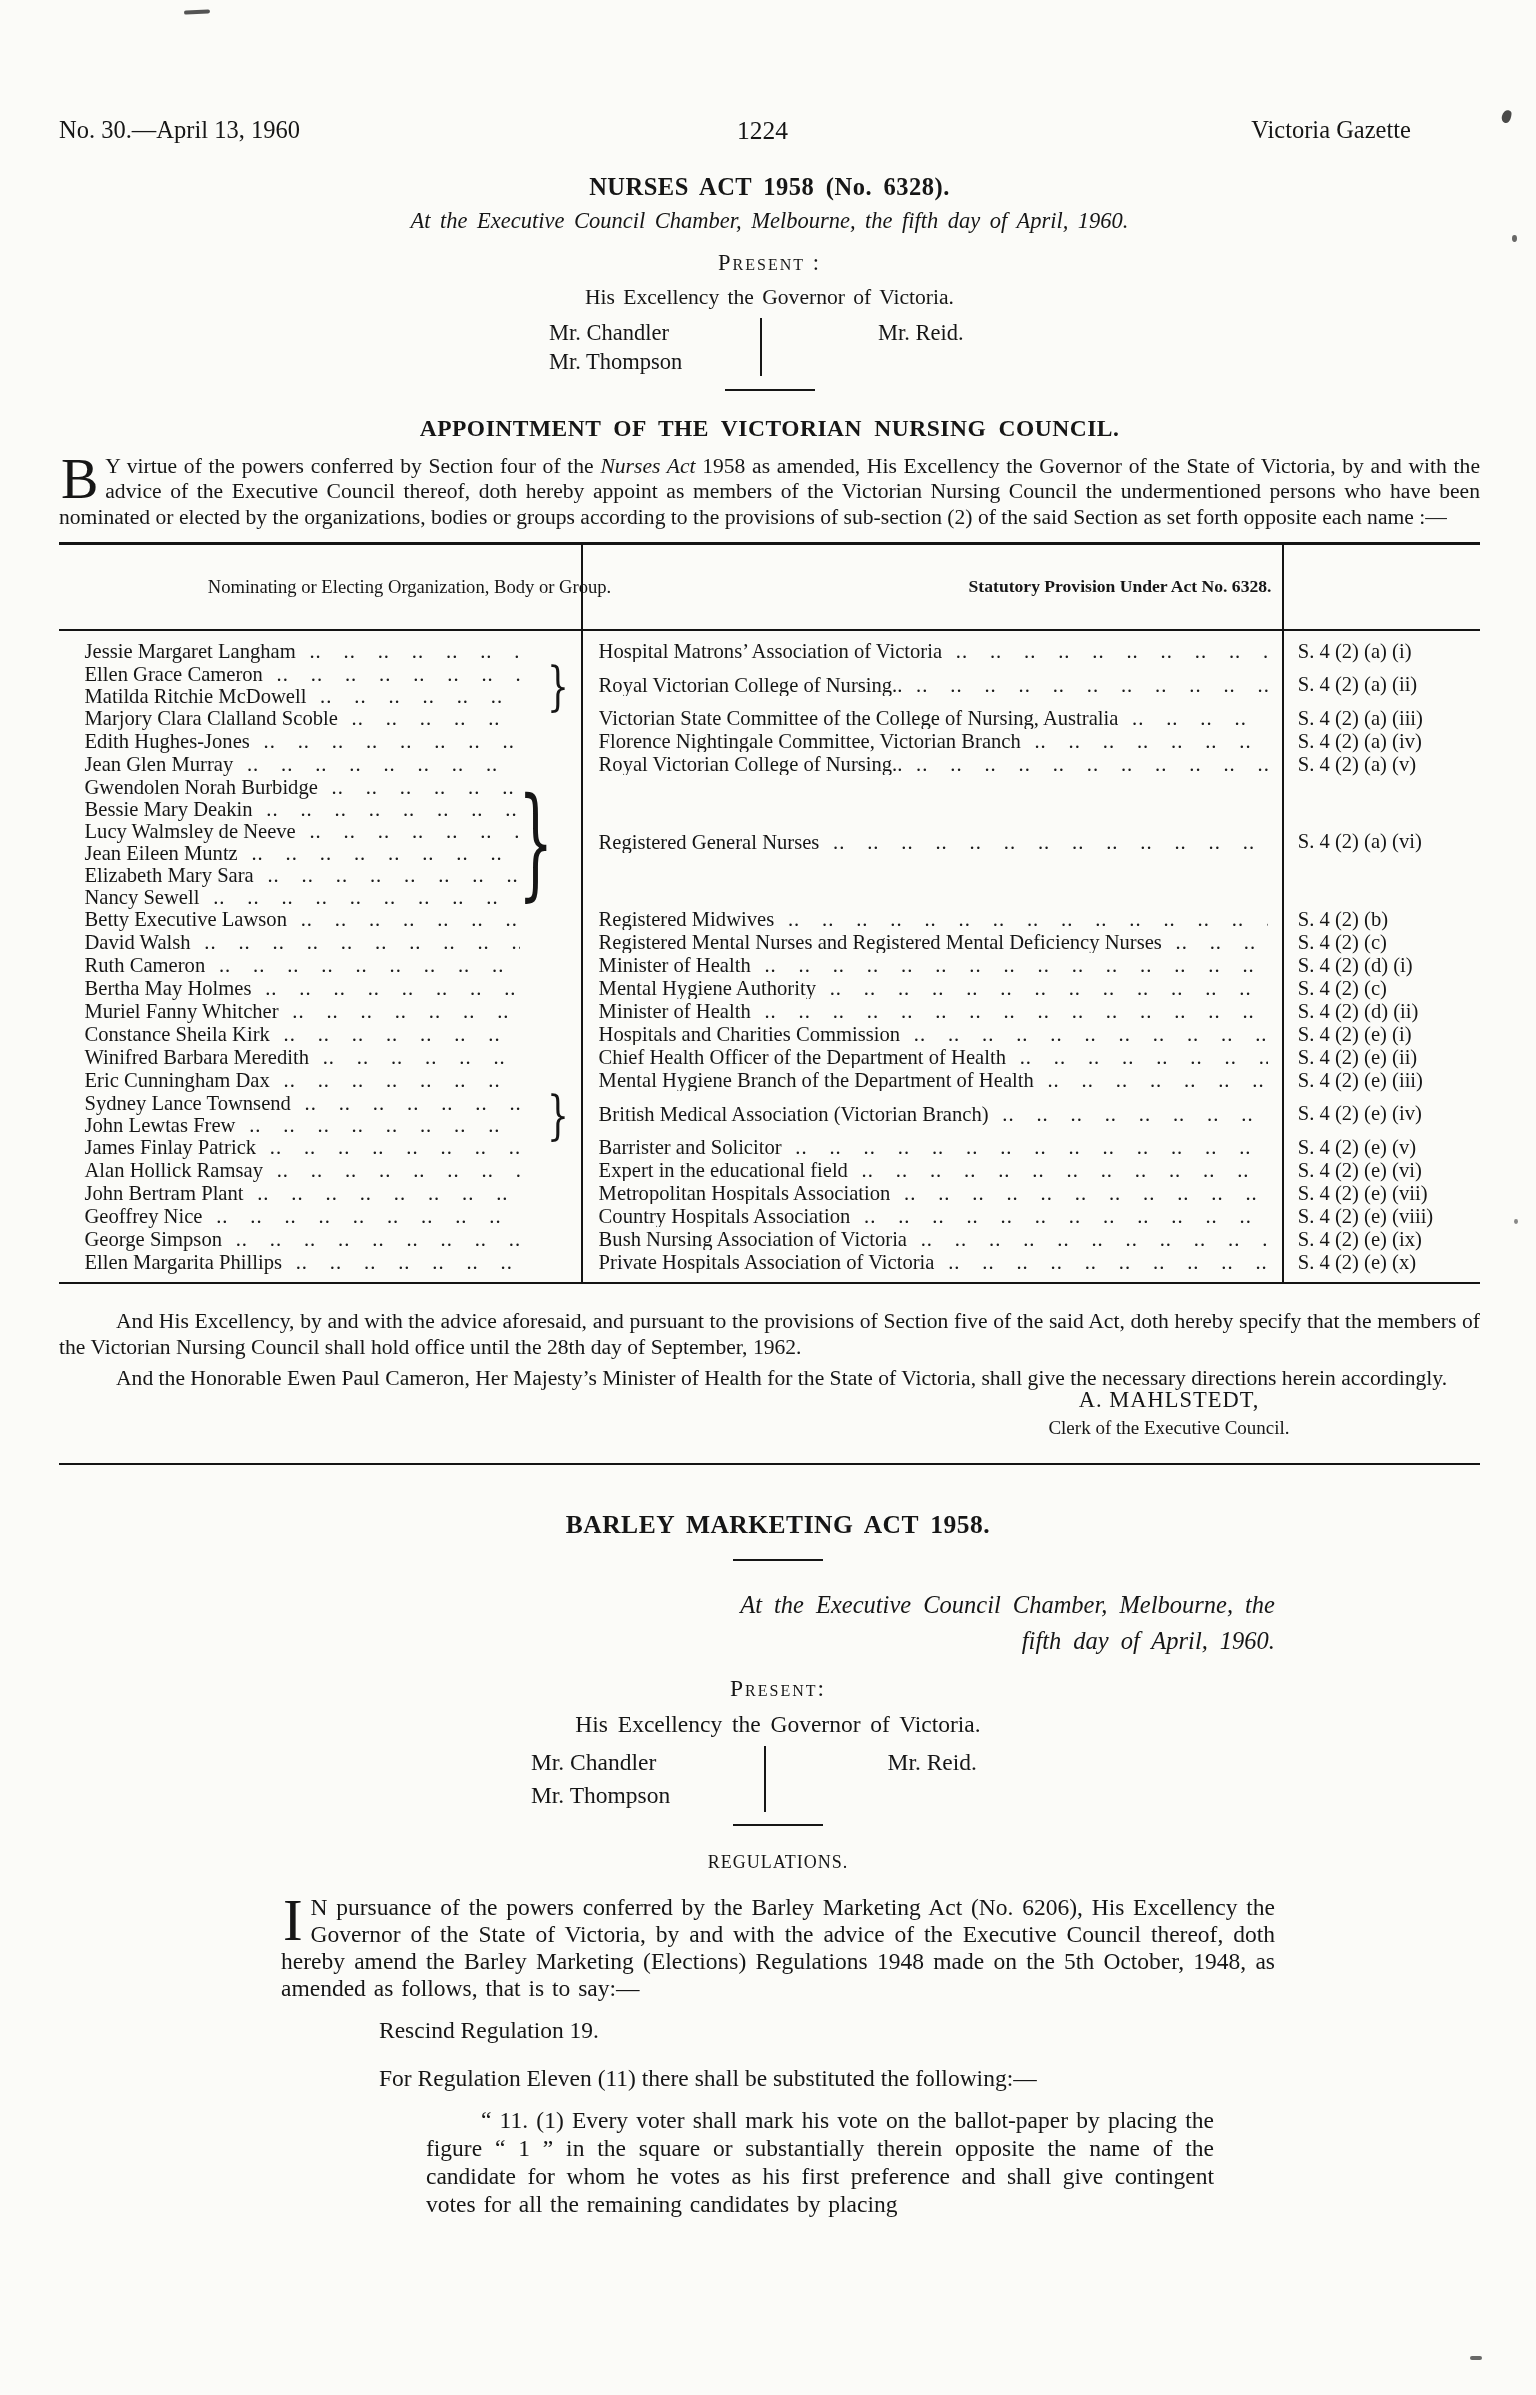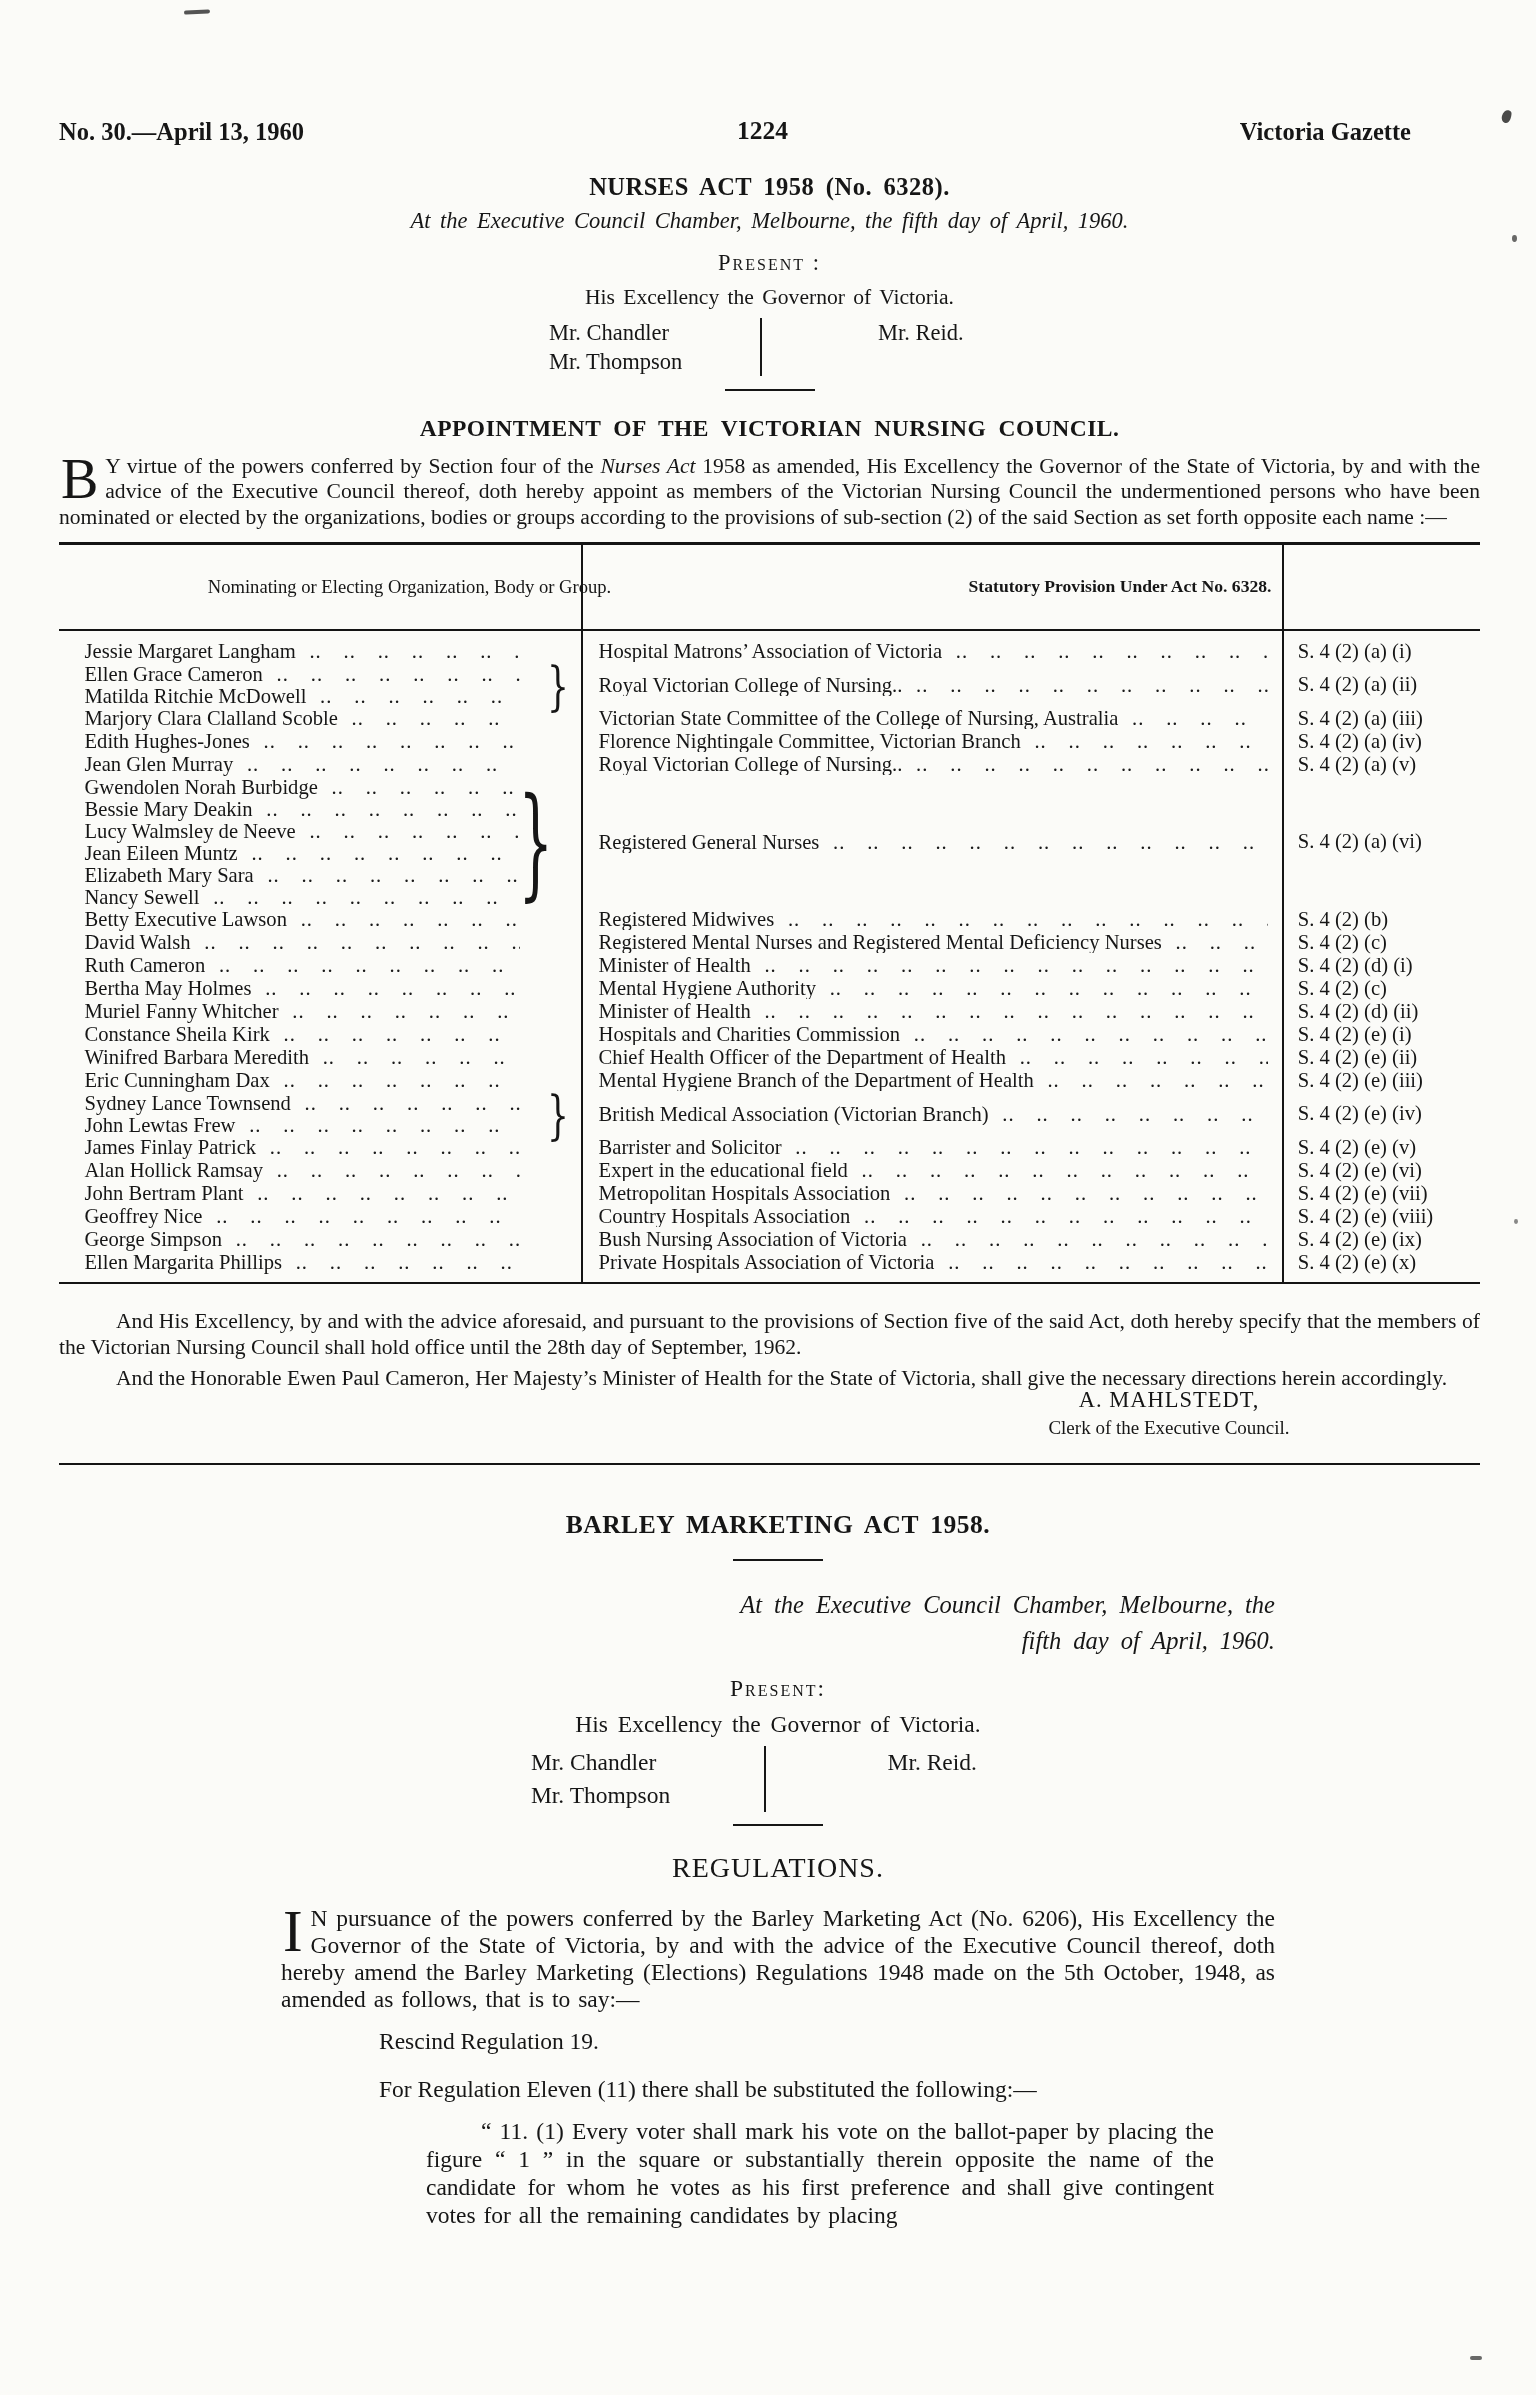--- a/index.html
+++ b/index.html
@@ -7,21 +7,21 @@
   body {
     background:#fbfbf8;
     color:#161616;
     font-family:"Liberation Serif","DejaVu Serif",serif;
     position:relative;
     overflow:hidden;
   }
   .page { padding:116px 57px 0 59px; }
 
   
-  .runhead { display:flex; align-items:flex-end; font-weight:bold; font-size:24.5px; }
+  .runhead { display:flex; align-items:flex-start; font-weight:normal; font-size:24.5px; }
   .runhead .lft { width:33%; text-align:left; }
   .runhead .ctr { width:33%; text-align:center; font-size:25.5px; }
   .runhead .rgt { width:34%; text-align:right; padding-right:69px; }
 
   
   .act-title { margin-top:27.4px; text-align:center; font-weight:bold; font-size:24.5px; letter-spacing:0.5px; word-spacing:4.9px; }
   .loc-line  { margin-top:6.9px; text-align:center; font-style:italic; font-size:22.5px; word-spacing:3.9px; }
   .present   { margin-top:15.7px; text-align:center; font-variant:small-caps; font-size:22.5px; letter-spacing:2px; }
   .excellency{ margin-top:8.8px; text-align:center; font-size:21.6px; word-spacing:2.9px; }
 
@@ -79,21 +79,21 @@
   .barley { width:994px; margin:0 auto 0 222px; }
   .b-title { margin-top:45px; text-align:center; font-weight:bold; font-size:25.5px; letter-spacing:0.5px; word-spacing:4.9px; }
   .b-rule  { width:90px; border-top:2.9px solid #161616; margin:19.6px auto 0; }
   .b-loc   { margin-top:25.5px; text-align:right; font-style:italic; font-size:24.5px; line-height:36px; word-spacing:5.9px; }
   .b-present { margin-top:15.7px; text-align:center; font-variant:small-caps; font-size:23.5px; letter-spacing:2px; }
   .b-exc   { margin-top:9.8px; text-align:center; font-size:23.5px; word-spacing:3.9px; }
   .b-ministers { width:549px; margin:7.8px auto 0; display:flex; font-size:23.5px; }
   .b-ministers .m-left  { width:260px; padding-left:27.4px; line-height:33px; }
   .b-ministers .m-right { flex:1; padding-left:122px; line-height:33px; border-left:2px solid #161616; }
   .b-rule2 { width:90px; border-top:2.9px solid #161616; margin:11.8px auto 0; }
-  .b-reg-heading { margin-top:25.5px; text-align:center; font-size:28px; letter-spacing:1px; word-spacing:3.9px; }
+  .b-reg-heading { margin-top:25.5px; text-align:center; font-size:18px; letter-spacing:1px; word-spacing:3.9px; }
   .b-para { margin-top:21.6px; font-size:23.5px; line-height:27px; text-align:justify; word-spacing:2px; }
   .b-para .dropcap { font-size:59px; line-height:45px; padding:3.9px 7.8px 0 2px; }
   .b-rescind { margin-top:14.7px; font-size:23.5px; padding-left:98px; }
   .b-subst   { margin-top:21.6px; font-size:23.5px; padding-left:98px; }
   .b-clause  { margin-top:13.7px; font-size:23.5px; line-height:28px; text-align:justify;
                padding-left:145px; padding-right:61px; text-indent:55px; word-spacing:2px; }
 
   
   .speck { position:absolute; background:#2a2a2a; }
   .sp0 { left:184px; top:9.8px;  width:25.5px; height:3.9px; opacity:.8; border-radius:2px; transform:rotate(-3deg); }

